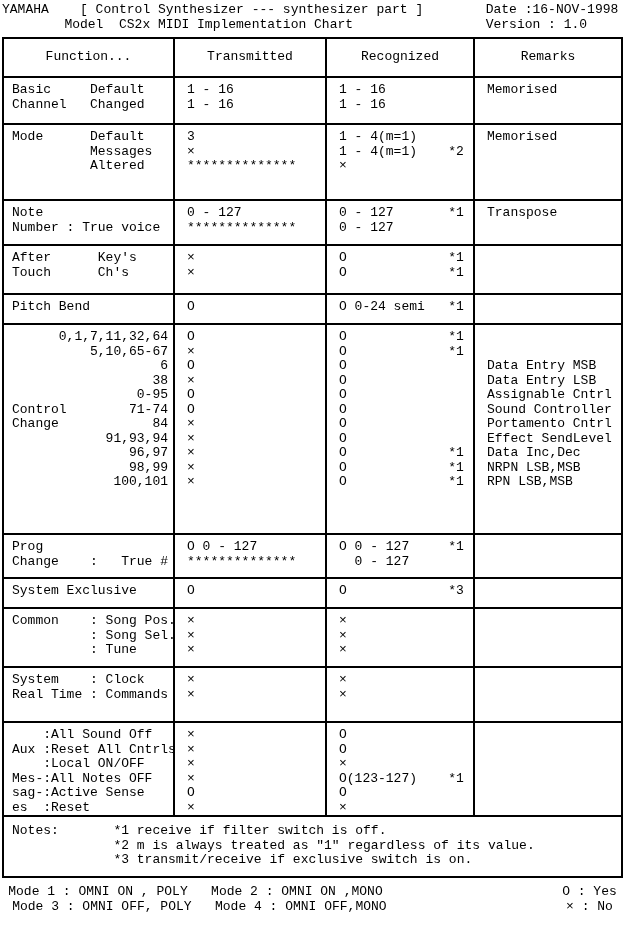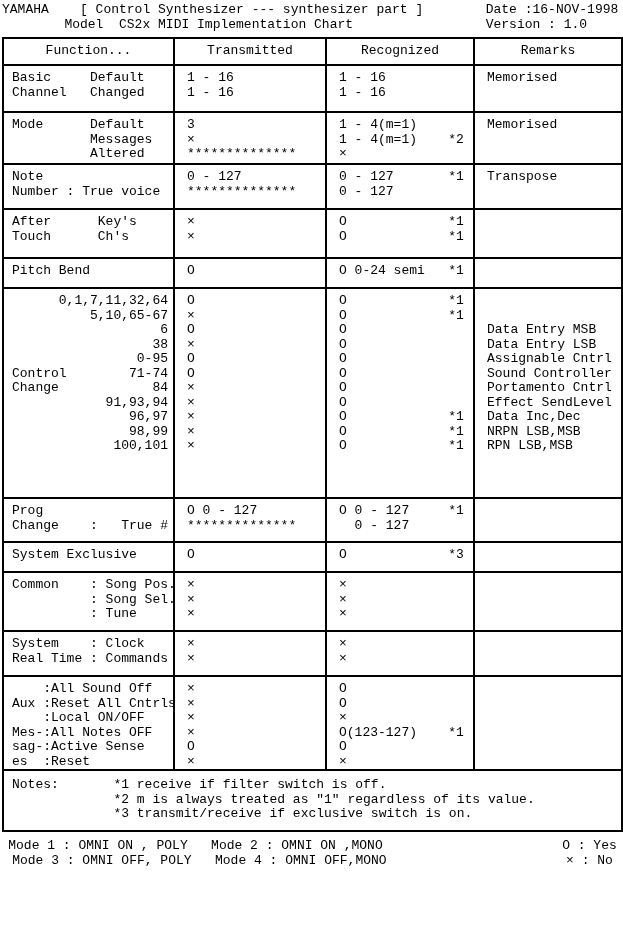--- a/index.html
+++ b/index.html
@@ -35,36 +35,36 @@
   <pre class="textline">        Model  CS2x MIDI Implementation Chart                 Version : 1.0</pre>
 
   <table class="chart">
     <colgroup>
       <col style="width:171px">
         <col style="width:152px">
         <col style="width:148px">
         <col style="width:148px">
     </colgroup>
     <tbody>
-        <tr style="height:27px">
+        <tr style="height:39px">
       <th>Function...</th>
       <th>Transmitted</th>
       <th>Recognized</th>
       <th>Remarks</th>
     </tr>
     <tr style="height:47px">
       <td class="fn">Basic     Default
 Channel   Changed</td>
       <td>1 - 16
 1 - 16</td>
       <td>1 - 16
 1 - 16</td>
       <td>Memorised</td>
     </tr>
-    <tr style="height:52px">
+    <tr style="height:76px">
       <td class="fn">Mode      Default
           Messages
           Altered</td>
       <td>3
 ×
 **************</td>
       <td>1 - 4(m=1)
 1 - 4(m=1)    *2
 ×</td>
       <td>Memorised</td>
@@ -159,21 +159,21 @@
           : Song Sel.
           : Tune</td>
       <td>×
 ×
 ×</td>
       <td>×
 ×
 ×</td>
       <td></td>
     </tr>
-    <tr style="height:45px">
+    <tr style="height:55px">
       <td class="fn">System    : Clock
 Real Time : Commands</td>
       <td>×
 ×</td>
       <td>×
 ×</td>
       <td></td>
     </tr>
     <tr style="height:70px">
       <td class="fn">    :All Sound Off

